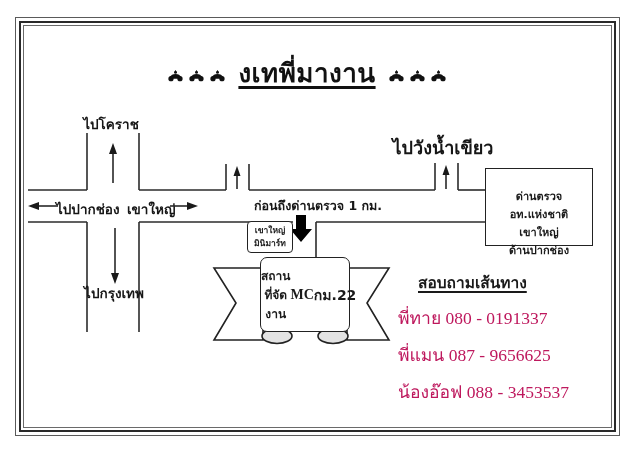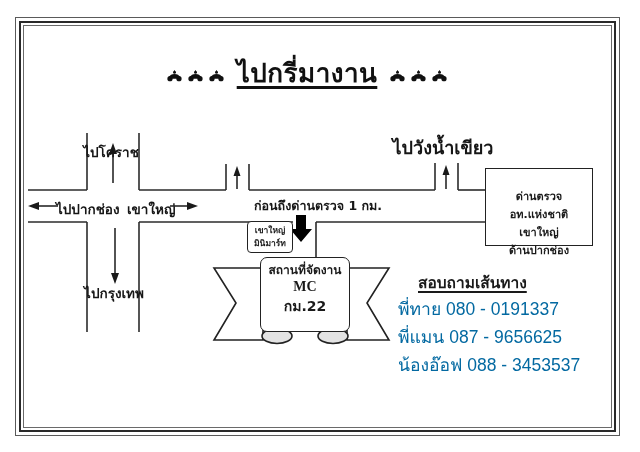--- a/index.html
+++ b/index.html
@@ -22,29 +22,29 @@
 
   .lbl { position:absolute; font-weight:bold; color:#161616; white-space:nowrap; }
   .ctr { transform:translateX(-50%); }
 
   .box { position:absolute; background:#fff; border:1.6px solid #222; text-align:center; font-weight:bold; }
   .minimart { left:247px; top:221px; width:46px; height:32px; border-radius:4px;
               font-size:8.5px; line-height:1.55; display:flex; flex-direction:column; justify-content:center; }
   .checkpoint { left:485px; top:168px; width:108px; height:78px; font-size:11px;
                 display:flex; flex-direction:column; justify-content:space-evenly; padding:18px; }
   .scrollbox { left:260px; top:257px; width:90px; height:75px; border-radius:7px;
-               display:flex; flex-direction:column; justify-content:flex-start; align-items:center; padding:2px 0; }
+               display:flex; flex-direction:row; justify-content:space-between; align-items:center; padding:2px 0; }
   .scrollbox .l1 { font-size:12px; }
   .scrollbox .l2 { font-size:14px;font-family:Liberation Serif, serif; }
   .scrollbox .l3 { font-size:14px; }
 
   .contact { position:absolute; left:398px; top:270px; width:210px; }
   .contact-header { font-size:15.5px; font-weight:bold; margin-left:20px; display:inline-block;
                     text-decoration:underline; text-decoration-thickness:2px; text-underline-offset:3px; }
-  .contact-row { font-size:17.5px; font-family:Liberation Sans, sans-serif; white-space:nowrap; color:#0369a1; }
+  .contact-row { font-size:17.5px; margin-top:9px; font-family:Liberation Serif, serif; white-space:nowrap; color:#be185d; }
 </style>
 </head>
 <body>
 
 <div class="stage">
 
   <div class="f1">
       <div class="f2">
         <div class="f3"></div>
       </div>
@@ -136,21 +136,21 @@
       <svg class="bike" viewBox="0 0 16 12">
           <g fill="#111">
             <circle cx="3.2" cy="8.8" r="2.8"></circle>
             <circle cx="12.8" cy="8.8" r="2.8"></circle>
             <path d="M1.8,7.6 Q3.6,3.9 8,3.9 Q12.4,3.9 14.2,7.6 L12.5,9 L3.5,9 Z"></path>
             <circle cx="8" cy="2.1" r="1.6"></circle>
             <rect x="7.5" y="0" width="1" height="1.2"></rect>
           </g>
         </svg>
     </span>
-    <span class="page-title">ไปกรี่มางาน</span>
+    <span class="page-title">งเทพี่มางาน</span>
     <span class="bikes">
       <svg class="bike" viewBox="0 0 16 12">
           <g fill="#111">
             <circle cx="3.2" cy="8.8" r="2.8"></circle>
             <circle cx="12.8" cy="8.8" r="2.8"></circle>
             <path d="M1.8,7.6 Q3.6,3.9 8,3.9 Q12.4,3.9 14.2,7.6 L12.5,9 L3.5,9 Z"></path>
             <circle cx="8" cy="2.1" r="1.6"></circle>
             <rect x="7.5" y="0" width="1" height="1.2"></rect>
           </g>
         </svg>
@@ -168,21 +168,21 @@
             <circle cx="3.2" cy="8.8" r="2.8"></circle>
             <circle cx="12.8" cy="8.8" r="2.8"></circle>
             <path d="M1.8,7.6 Q3.6,3.9 8,3.9 Q12.4,3.9 14.2,7.6 L12.5,9 L3.5,9 Z"></path>
             <circle cx="8" cy="2.1" r="1.6"></circle>
             <rect x="7.5" y="0" width="1" height="1.2"></rect>
           </g>
         </svg>
     </span>
   </div>
 
-  <div class="lbl ctr" style="left:111px; top:113px; font-size:13.5px;margin-top:28px;">ไปโคราช</div>
+  <div class="lbl ctr" style="left:111px; top:113px; font-size:13.5px;">ไปโคราช</div>
   <div class="lbl ctr" style="left:443px; top:133px; font-size:18px;">ไปวังน้ำเขียว</div>
   <div class="lbl" style="left:56px;  top:198px; font-size:13.5px;">ไปปากช่อง</div>
   <div class="lbl" style="left:127px; top:198px; font-size:13.5px;">เขาใหญ่</div>
   <div class="lbl" style="left:254px; top:196px; font-size:12.5px;">ก่อนถึงด่านตรวจ 1 กม.</div>
   <div class="lbl ctr" style="left:114px; top:282px; font-size:13.5px;">ไปกรุงเทพ</div>
 
   <div class="box minimart">
     <div>เขาใหญ่</div>
     <div>มินิมาร์ท</div>
   </div>

